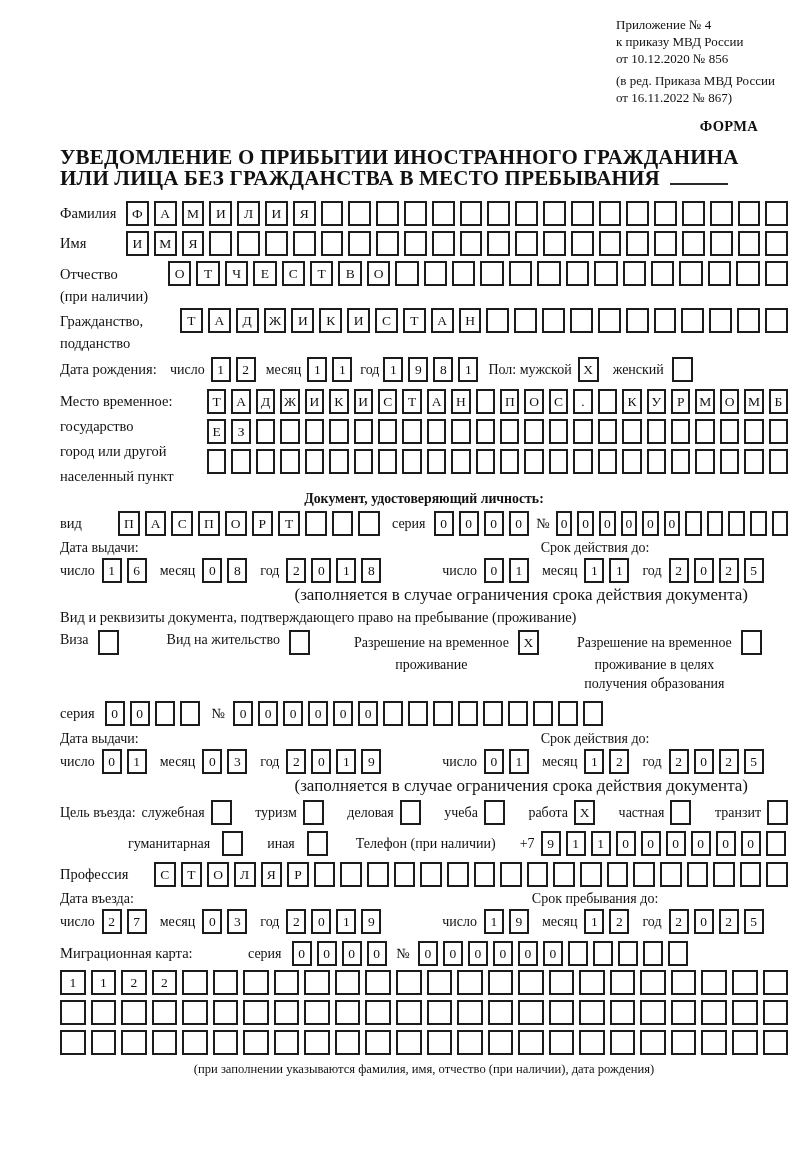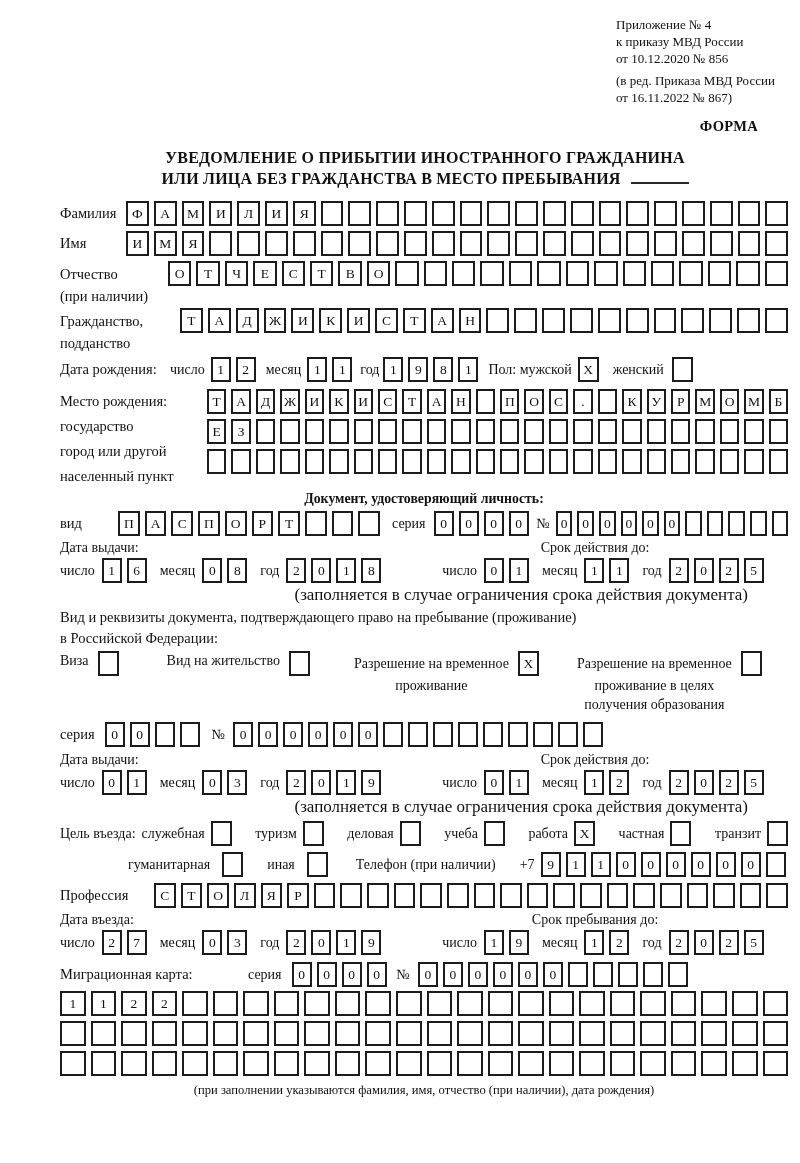--- a/index.html
+++ b/index.html
@@ -6,21 +6,21 @@
   html,body { margin:0; padding:0; background:#f0f0f0; }
   .page {
     width:800px; height:1163px; margin:0 auto; background:#ffffff;
     font-family:"Liberation Serif","DejaVu Serif",serif; color:#111;
     padding:16px 10px 10px 60px; overflow:hidden; position:relative;
   }
   
   .appendix { width:196px; margin-left:556px; font-size:13px; line-height:17px; }
   .appendix .gap { height:5px; }
   .forma { text-align:right; padding-right:32px; font-weight:bold; font-size:14.5px; margin-top:12px; letter-spacing:.3px; }
-  .title { text-align:center; font-weight:bold; font-size:16px; line-height:21px; margin-top:12px; letter-spacing:.2px; }
+  .title { font-weight:bold; font-size:21px; line-height:21px; margin-top:12px; letter-spacing:.2px; }
   .title-underline { display:inline-block; width:58px; border-bottom:2px solid #2a2a2a; height:14px; margin-left:10px; }
   .section-heading { font-weight:bold; font-size:13.6px; margin-top:18px; letter-spacing:.2px; }
   
   .form { margin-top:12px; padding-right:2px; }
   .row { display:flex; align-items:center; margin-bottom:5px; }
   .row.top { align-items:flex-start; }
   .lbl { font-size:14.5px; flex:0 0 auto; }
   .lbl2 { font-size:14.5px; line-height:19px; flex:0 0 auto; }
   .lbl2 .l1 { line-height:26px; display:block; }
   .small-lbl { font-size:14px; }
@@ -229,21 +229,21 @@
           <span class="cell">1</span>
         </div>
       <span class="small-lbl" style="margin:0 6px 0 10px">Пол: мужской</span>
       <span class="cbox">X</span>
       <span class="small-lbl" style="margin:0 8px 0 14px">женский</span>
       <span class="cbox"></span>
     </div>
 
     <div class="row top" style="margin-bottom:2px;">
       <span class="lbl2" style="width:147px; line-height:25px;">
-        <span style="display:block">Место рождения:</span>
+        <span style="display:block">Место временное:</span>
         <span style="display:block">государство</span>
         <span style="display:block">город или другой</span>
         <span style="display:block">населенный пункт</span>
       </span>
       <div class="stack">
         <div class="strip">
             <span class="cell">Т</span>
             <span class="cell">А</span>
             <span class="cell">Д</span>
             <span class="cell">Ж</span>
@@ -402,21 +402,20 @@
             <span class="cell">2</span>
             <span class="cell">0</span>
             <span class="cell">2</span>
             <span class="cell">5</span>
           </div>
       </div>
     </div>
     <div class="note">(заполняется в случае ограничения срока действия документа)</div>
 
     <div class="plain">Вид и реквизиты документа, подтверждающего право на пребывание (проживание)</div>
-    <div class="plain">в Российской Федерации:</div>
 
     <div class="ptypes">
       <div class="ptype">
         <span class="ptext first">Виза</span>
         <span class="cbox"></span>
       </div>
       <div class="ptype" style="margin-left:26px">
         <span class="ptext first">Вид на жительство</span>
         <span class="cbox"></span>
       </div>

